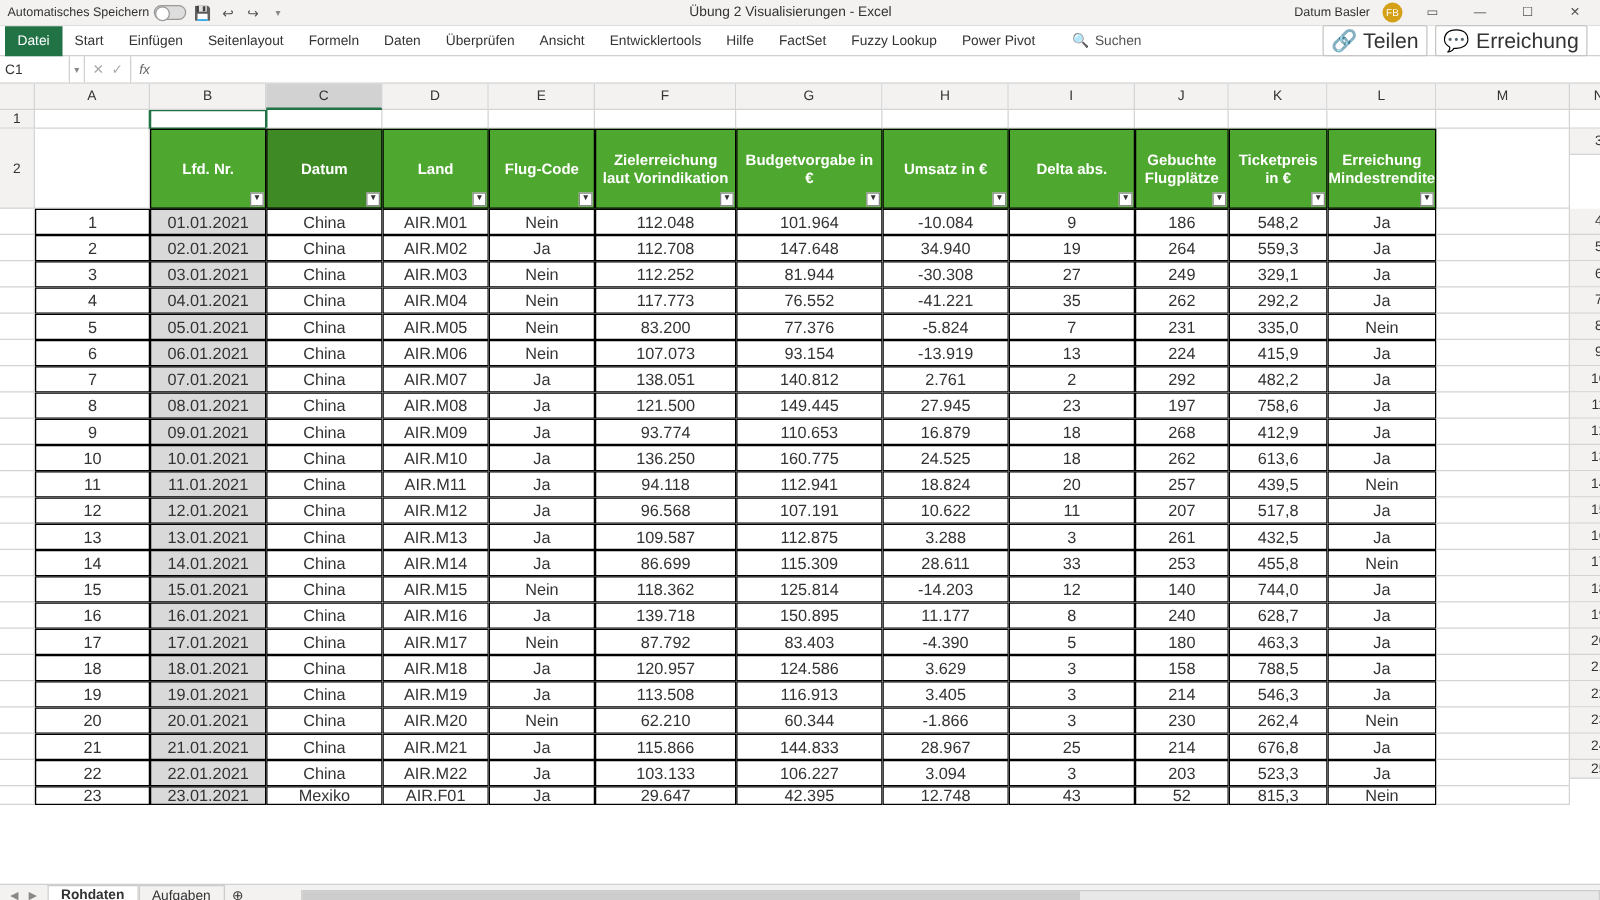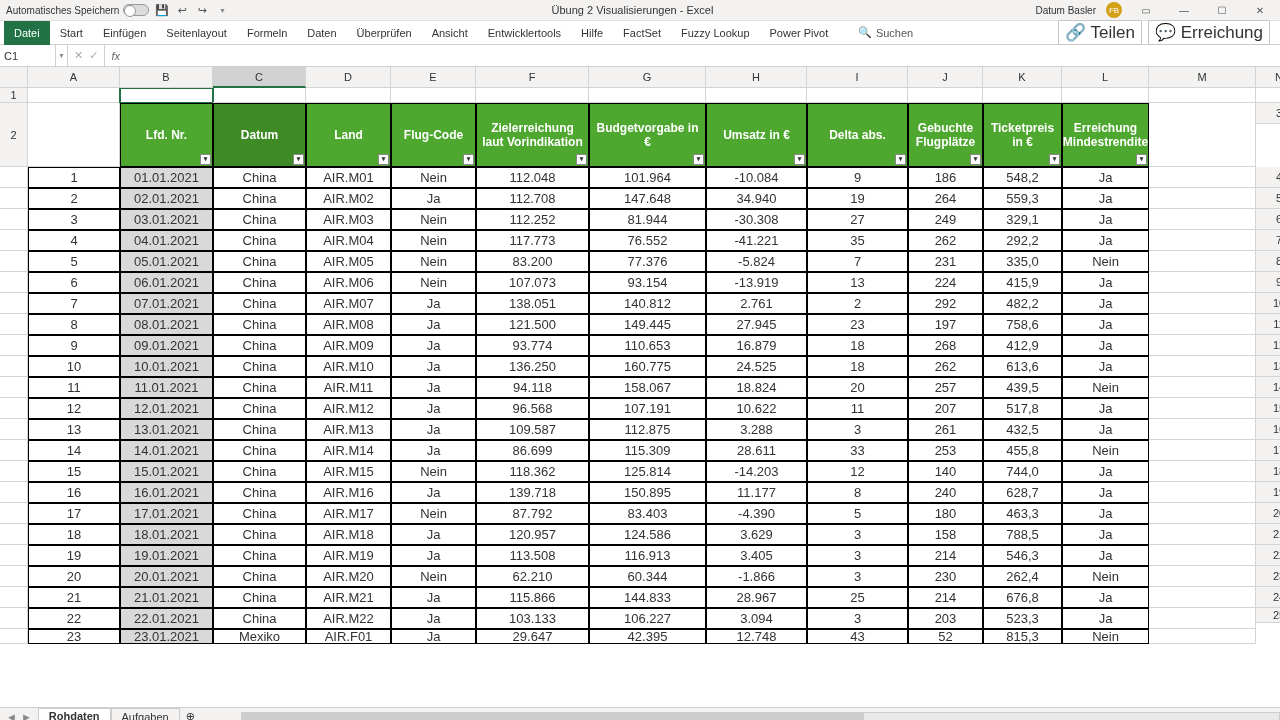--- a/index.html
+++ b/index.html
@@ -320,21 +320,21 @@
       <div class="cell td" style="height:21px">Ja</div>
       <div class="cell" style="height:21px"></div>
       <div class="rowhead" style="height:21px">13</div>
       <div class="cell" style="height:21px"></div>
       <div class="cell td" style="height:21px">11</div>
       <div class="cell td selcol" style="height: 21px; background: rgb(217, 217, 217);">11.01.2021</div>
       <div class="cell td" style="height:21px">China</div>
       <div class="cell td" style="height:21px">AIR.M11</div>
       <div class="cell td" style="height:21px">Ja</div>
       <div class="cell td" style="height:21px">94.118</div>
-      <div class="cell td" style="height:21px">158.067</div>
+      <div class="cell td" style="height:21px">112.941</div>
       <div class="cell td" style="height:21px">18.824</div>
       <div class="cell td" style="height:21px">20</div>
       <div class="cell td" style="height:21px">257</div>
       <div class="cell td" style="height:21px">439,5</div>
       <div class="cell td" style="height:21px">Nein</div>
       <div class="cell" style="height:21px"></div>
       <div class="rowhead" style="height:21px">14</div>
       <div class="cell" style="height:21px"></div>
       <div class="cell td" style="height:21px">12</div>
       <div class="cell td selcol" style="height: 21px; background: rgb(217, 217, 217);">12.01.2021</div>

